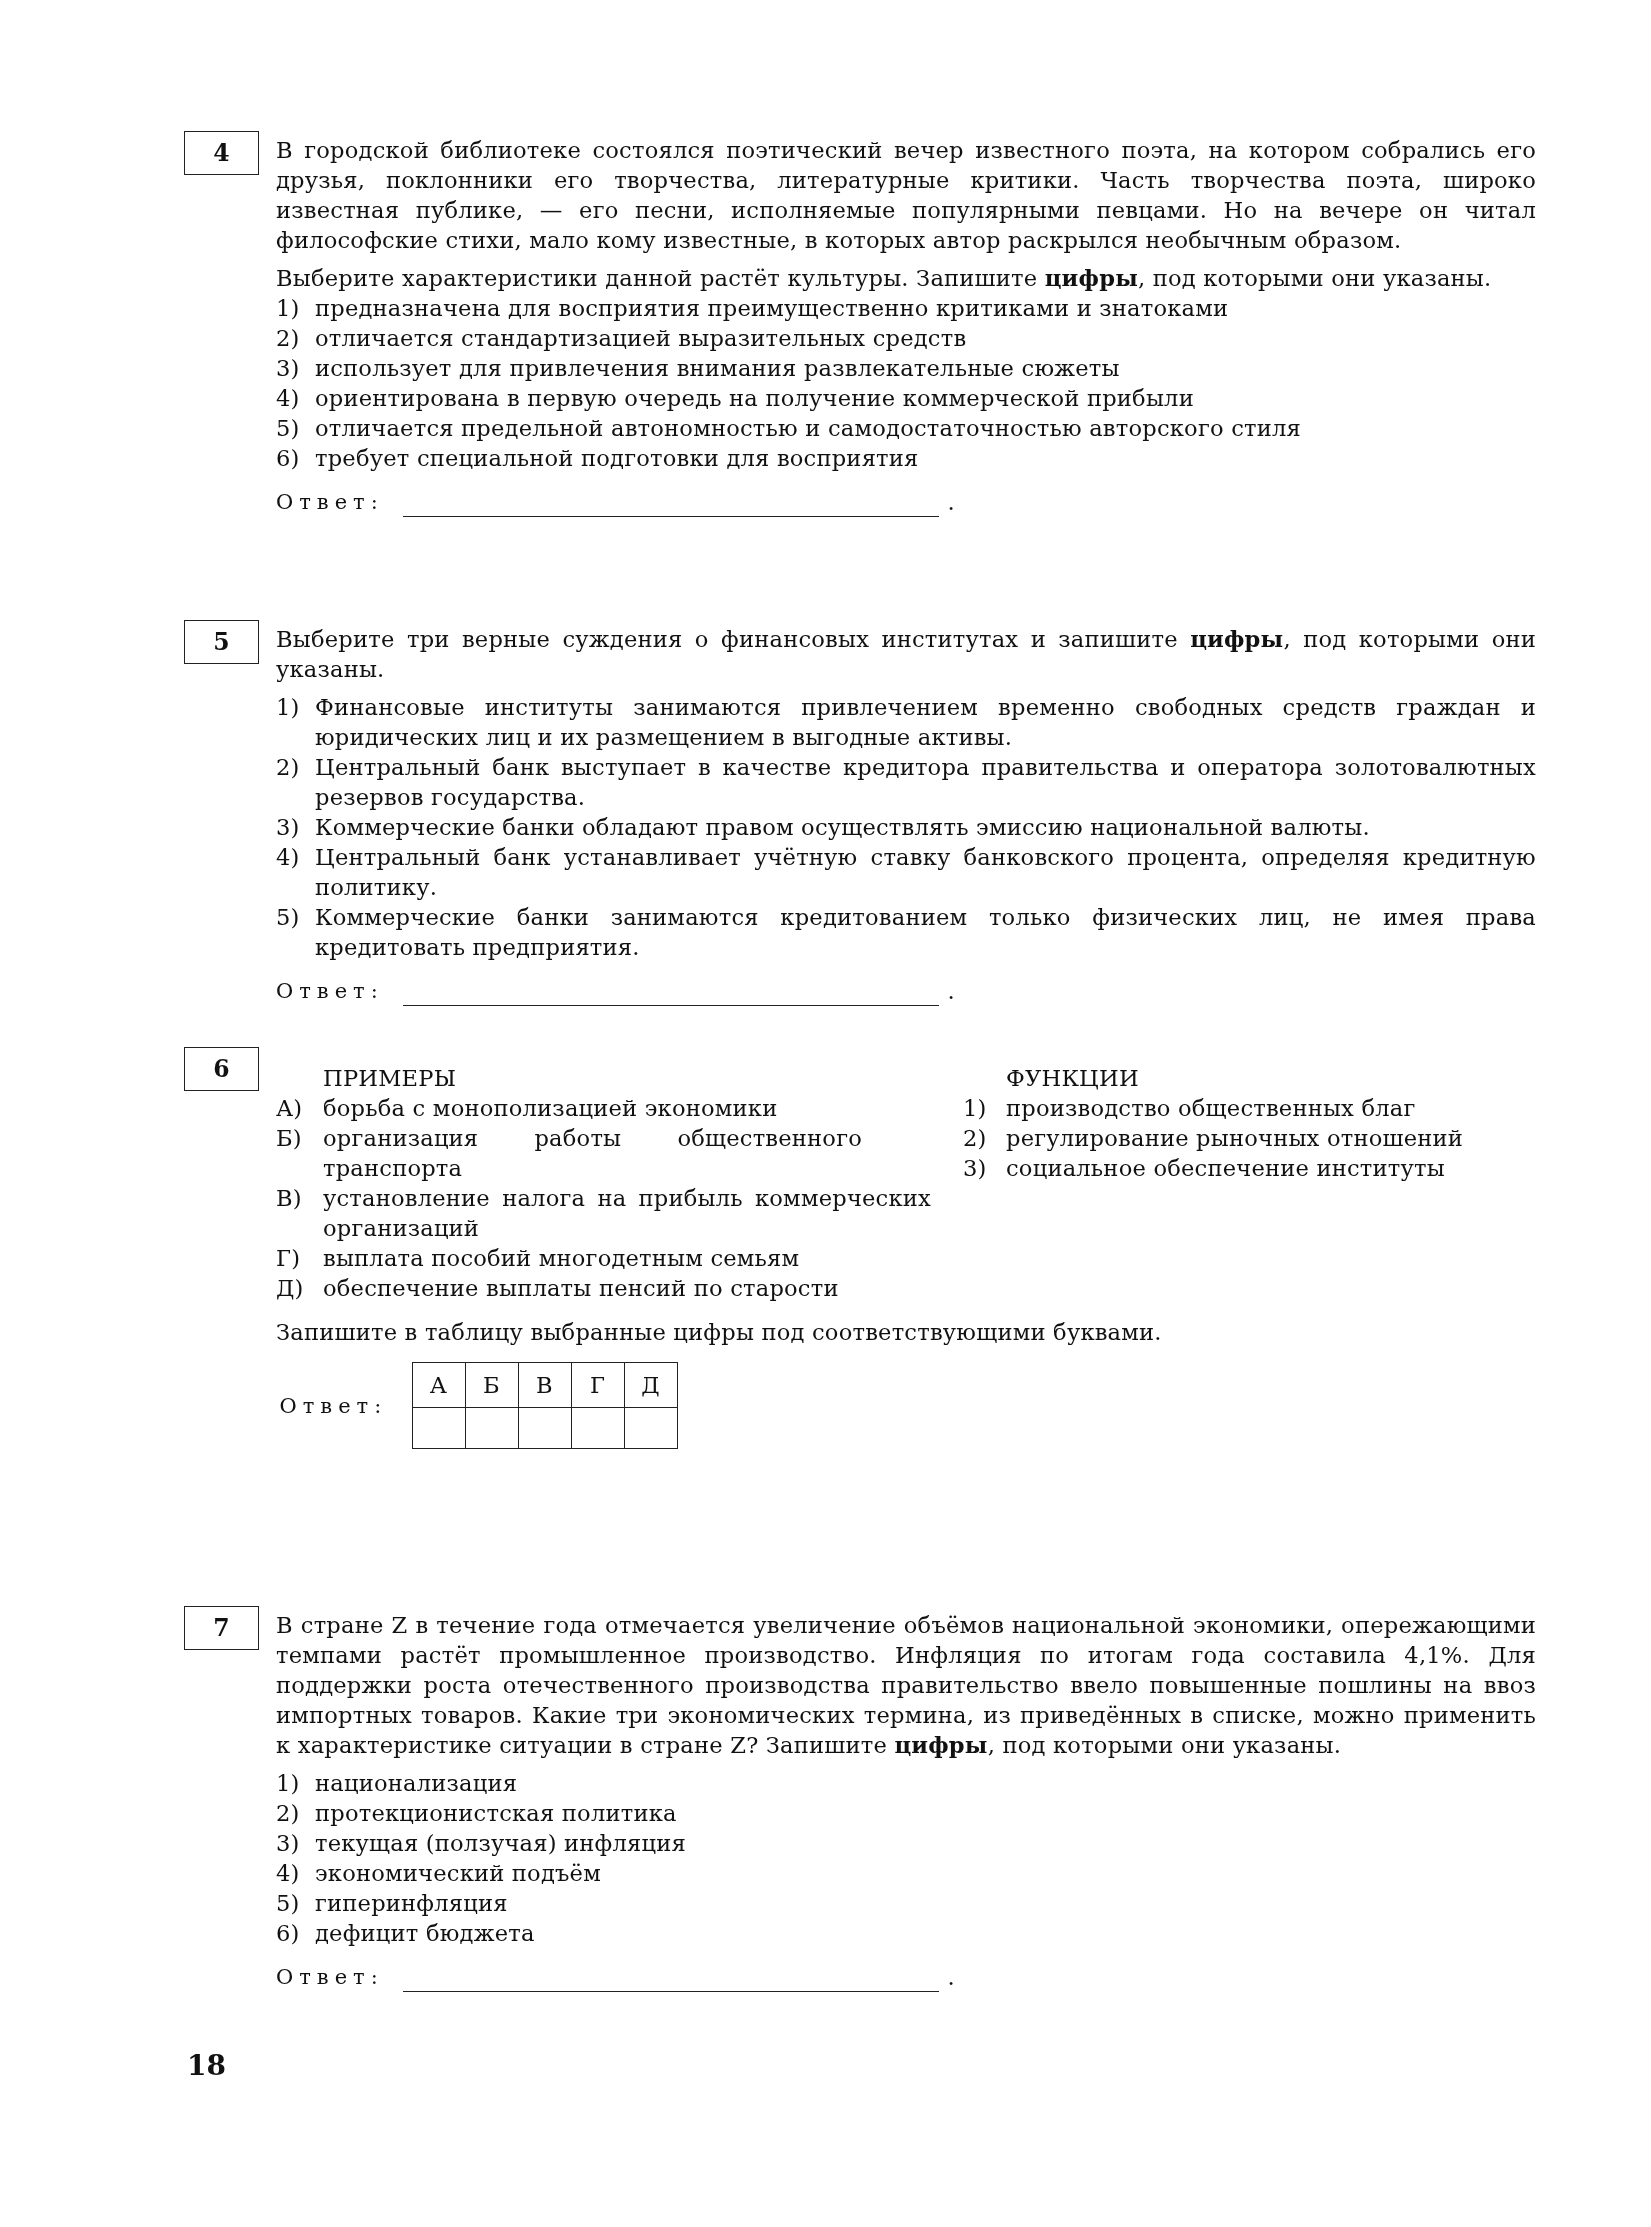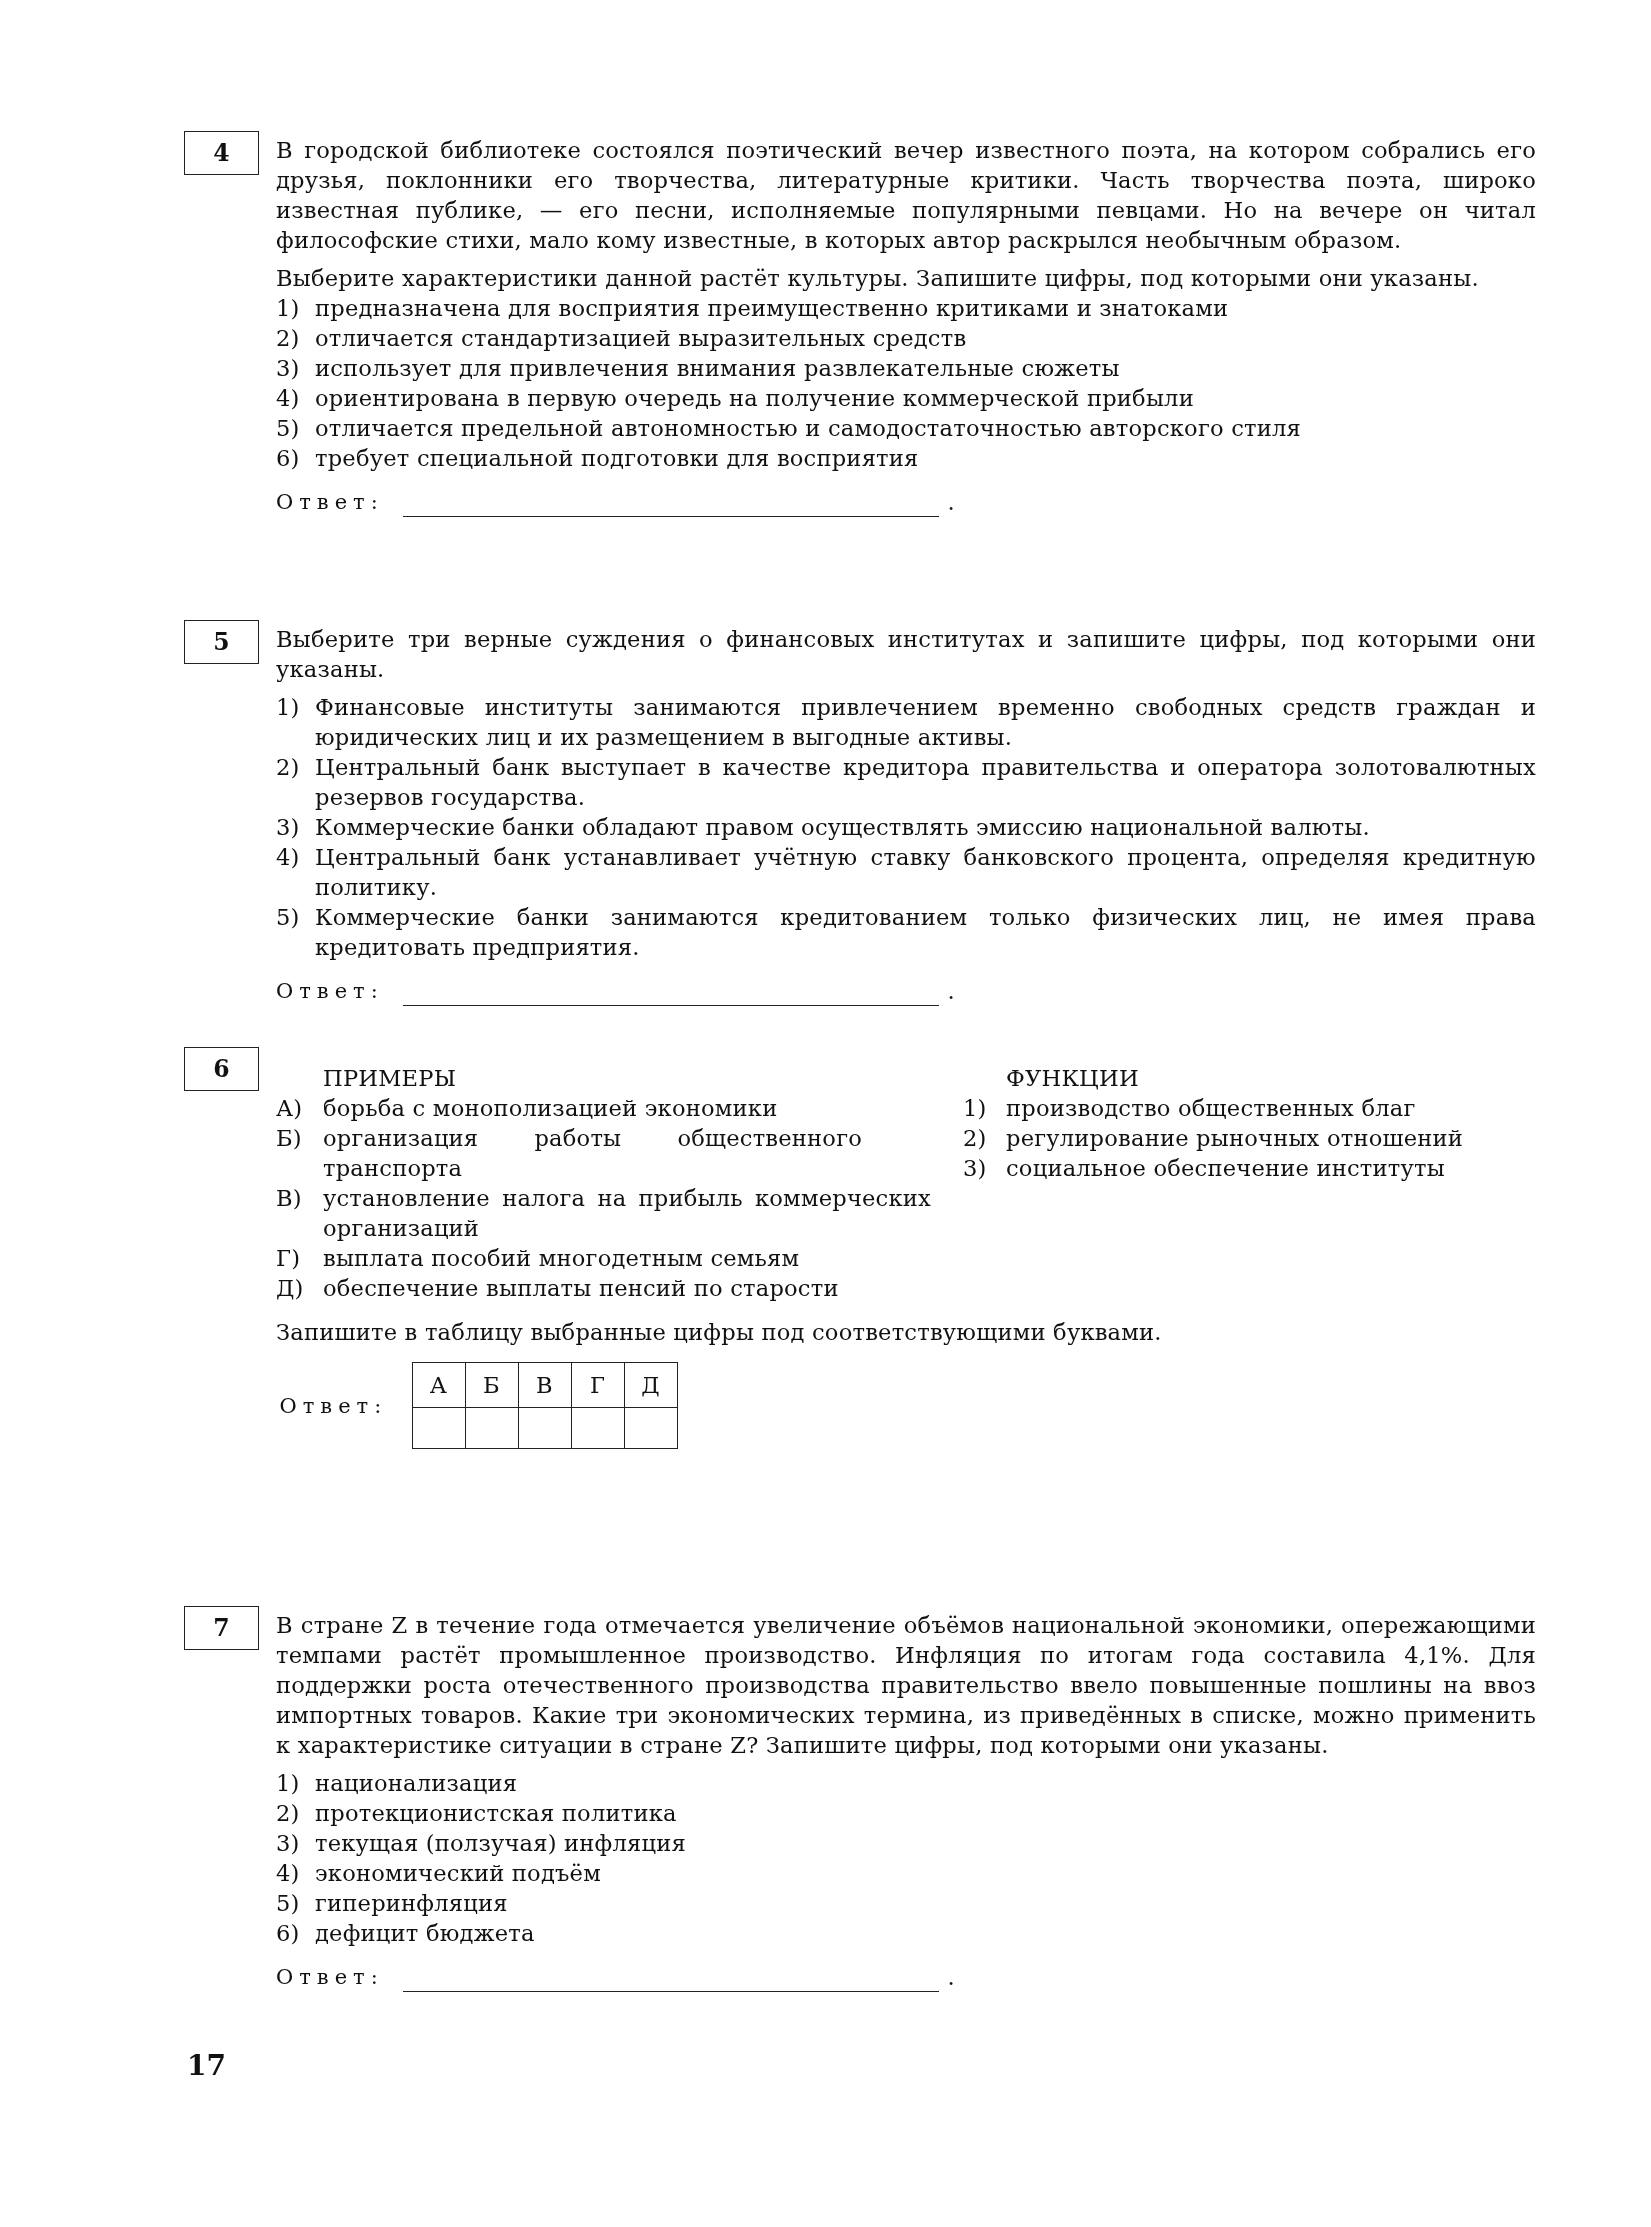--- a/index.html
+++ b/index.html
@@ -11,21 +11,21 @@
           align-items: center; justify-content: center; font-weight: bold; font-size: 23.5px; }
   .qbody { position: absolute; left: 92px; top: 3.5px; width: 1260px;
            font-size: 22.6px; line-height: 30px; text-align: justify; letter-spacing: 0.2px; }
   .p { margin: 0; }
   .p + .p { margin-top: 8.7px; }
   .opts { margin: 0; padding: 0; list-style: none; }
   .opt { display: flex; }
   .opt .num { flex: 0 0 auto; width: 39px; }
   .opt .txt { flex: 1; text-align: justify; }
   .spaced-list { margin-top: 8.7px; }
-  b { font-weight: normal; margin-top: 43px; }
+  b { font-weight: bold; margin-top: 43px; }
   .answer { margin-top: 8.7px; display: flex; align-items: flex-end; height: 35px; }
   .answer .lbl { letter-spacing: 6px; font-size: 21px; }
   .answer .line { display: inline-block; width: 536px; border-bottom: 1.7px solid #222;
                   margin-left: 19px; height: 22.6px; }
   .answer .dot { margin-left: 8.7px; }
   .cols { display: flex; margin-top: 12px; }
   .col-left { width: 687px; }
   .col-right { flex: 1; }
   .col-head { padding-left: 47px; height: 30px; }
   .col-right .col-head { padding-left: 43px; }
@@ -225,14 +225,14 @@
         </li>
     </ul>
     <div class="answer">
       <span class="lbl">Ответ:</span>
       <span class="line"></span>
       <span class="dot">.</span>
     </div>
   </div>
 </section>
 
-<div class="page-num">17</div>
+<div class="page-num">18</div>
 
 
 </body></html>

